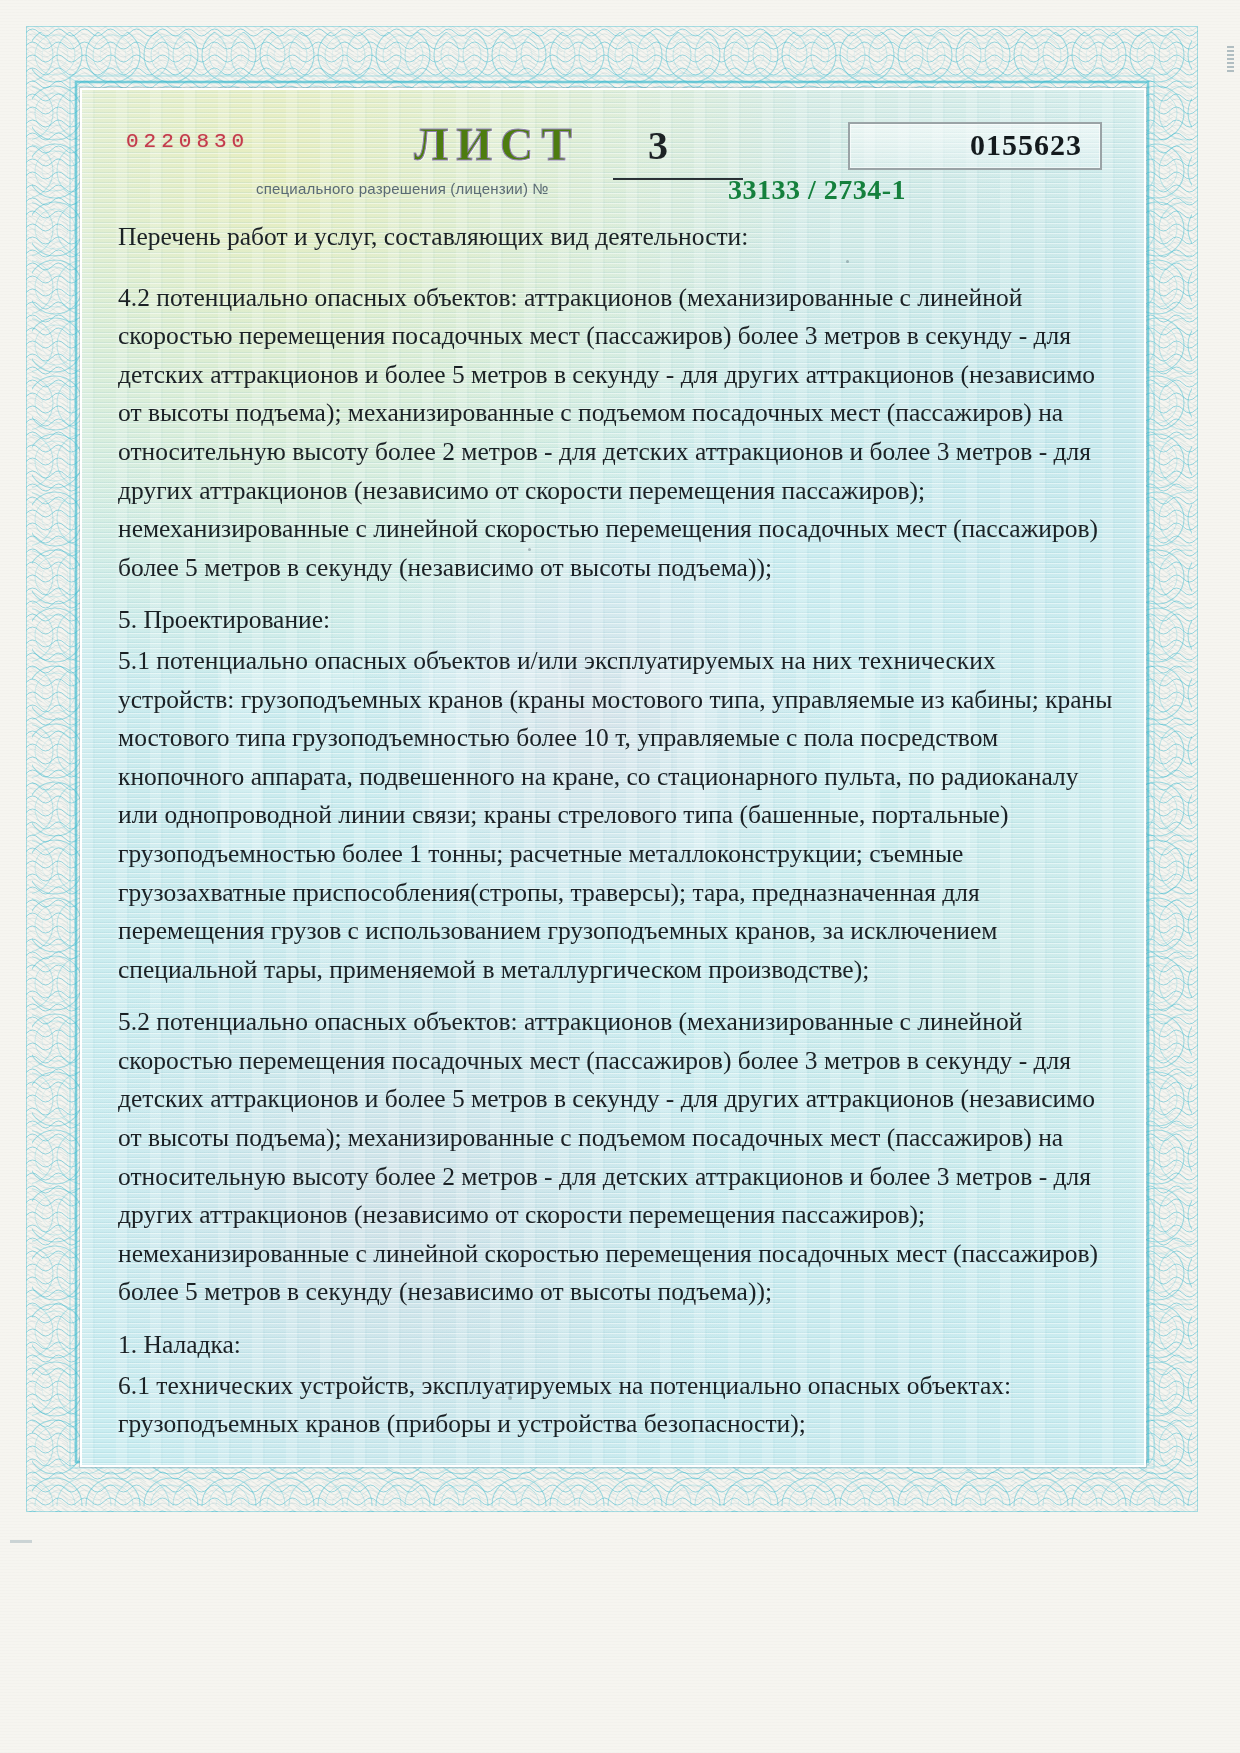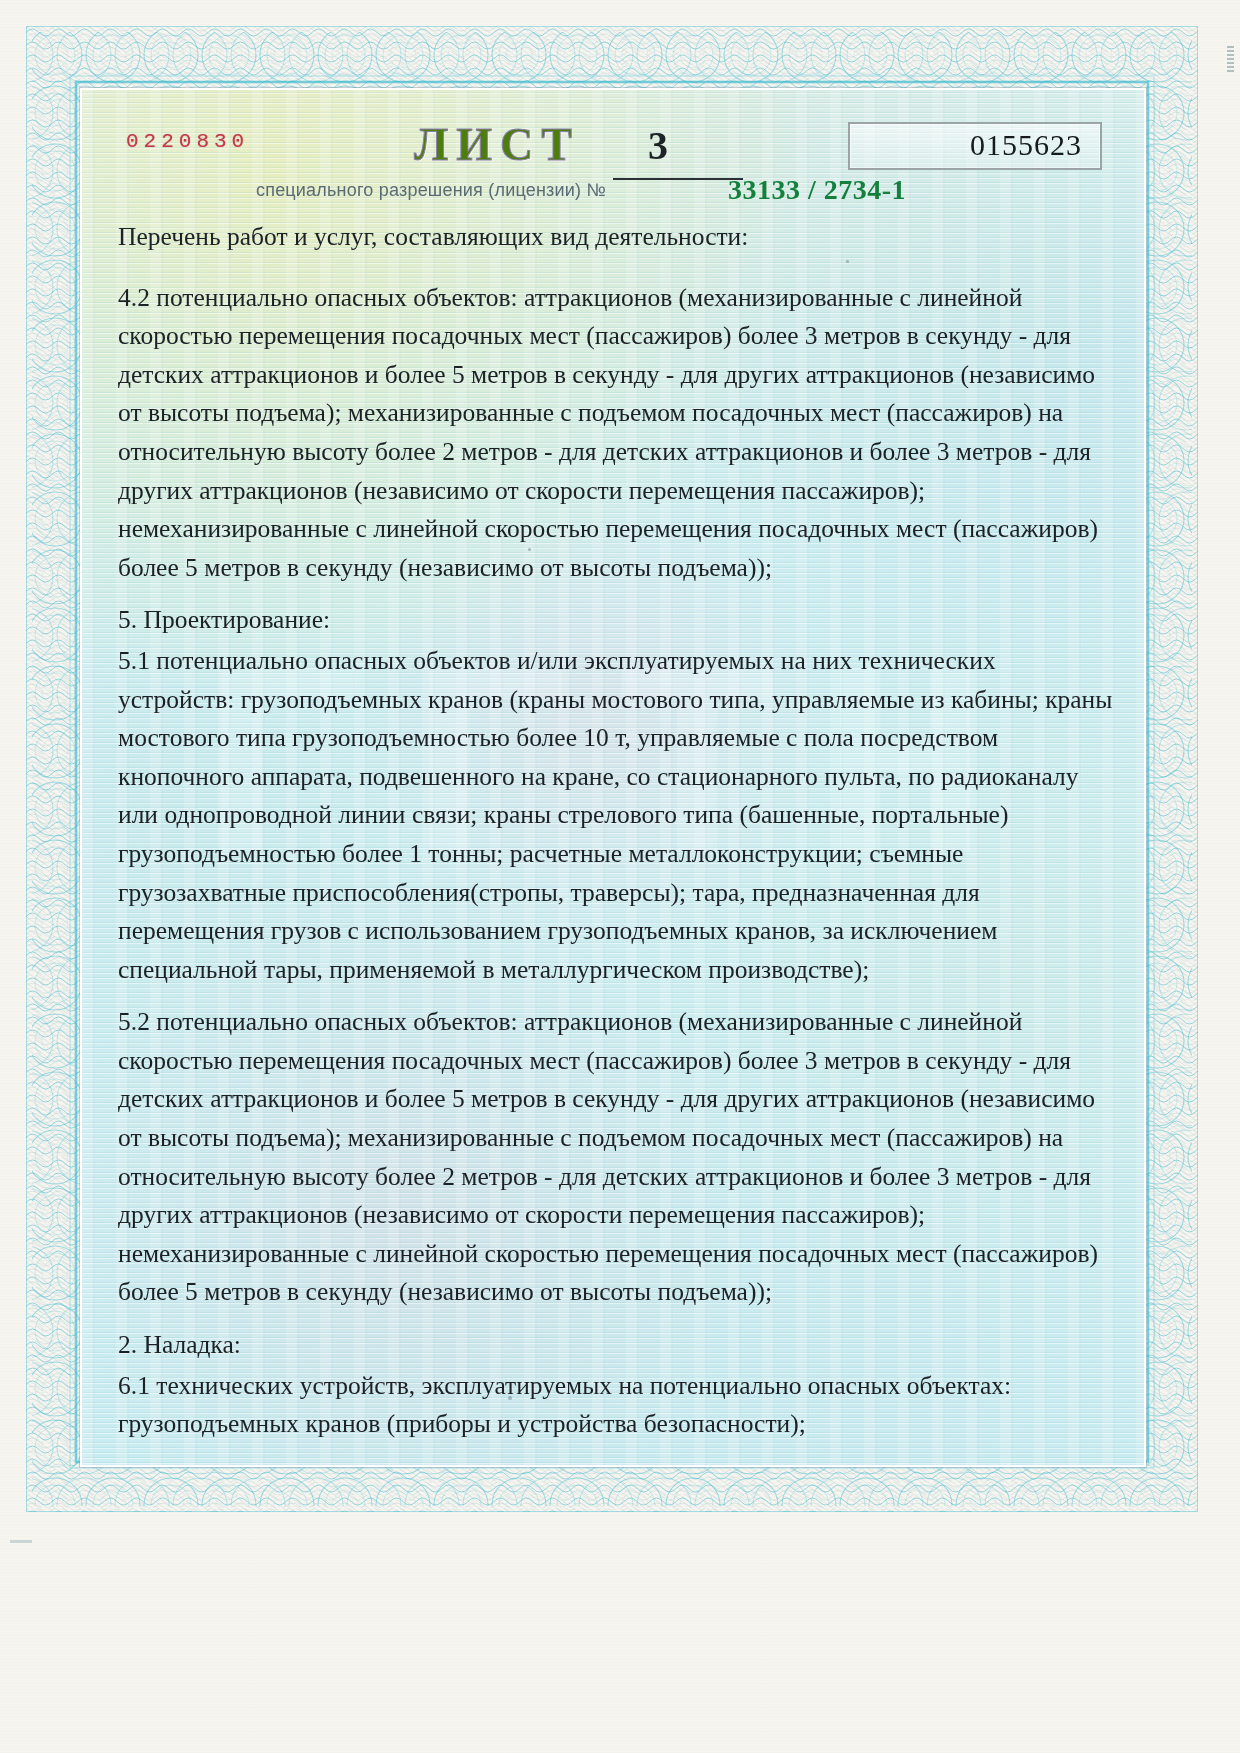--- a/index.html
+++ b/index.html
@@ -174,30 +174,30 @@
     height: 44px;
     border: 2px solid #9aa3a6;
     background: linear-gradient(180deg, rgba(255,255,255,.55), rgba(235,245,246,.35));
     box-shadow: inset 0 0 0 1px rgba(255,255,255,.6);
   }
   #serial-number {
     position: absolute;
     right: 36px;
     top: 16px;
     font-size: 30px;
-    font-weight: normal;
+    font-weight: bold;
     letter-spacing: 1px;
     color: #141a1d;
   }
   #subtitle-line {
     position: absolute;
     left: 148px;
     top: 68px;
     font-family: "Liberation Sans", sans-serif;
-    font-size: 18px;
+    font-size: 15px;
     color: #5b6b74;
     letter-spacing: .2px;
   }
   #license-number {
     position: absolute;
     left: 620px;
     top: 62px;
     font-size: 28px;
     font-weight: bold;
     color: #15803d;
@@ -316,21 +316,21 @@
         <div id="subtitle-line">специального разрешения (лицензии) №</div>
         <div id="license-number">33133 / 2734-1</div>
       </div>
 
       <div class="doc-body">
         <p class="para lead">Перечень работ и услуг, составляющих вид деятельности:</p>
         <p class="para">4.2 потенциально опасных объектов: аттракционов (механизированные с линейной скоростью перемещения посадочных мест (пассажиров) более 3 метров в секунду - для детских аттракционов и более 5 метров в секунду - для других аттракционов (независимо от высоты подъема); механизированные с подъемом посадочных мест (пассажиров) на относительную высоту более 2 метров - для детских аттракционов и более 3 метров - для других аттракционов (независимо от скорости перемещения пассажиров); немеханизированные с линейной скоростью перемещения посадочных мест (пассажиров) более 5 метров в секунду (независимо от высоты подъема));</p>
         <p class="para heading">5. Проектирование:</p>
         <p class="para">5.1  потенциально опасных объектов и/или эксплуатируемых на них технических устройств: грузоподъемных кранов (краны мостового типа, управляемые из кабины; краны мостового типа грузоподъемностью более 10 т, управляемые с пола посредством кнопочного аппарата, подвешенного на кране, со стационарного пульта, по радиоканалу или однопроводной линии связи; краны стрелового типа (башенные, портальные) грузоподъемностью более 1 тонны; расчетные металлоконструкции; съемные грузозахватные приспособления(стропы, траверсы); тара, предназначенная для перемещения грузов с использованием грузоподъемных кранов, за исключением специальной тары, применяемой в металлургическом производстве);</p>
         <p class="para">5.2  потенциально опасных объектов: аттракционов (механизированные с линейной скоростью перемещения посадочных мест (пассажиров) более 3 метров в секунду - для детских аттракционов и более 5 метров в секунду - для других аттракционов (независимо от высоты подъема); механизированные с подъемом посадочных мест (пассажиров) на относительную высоту более 2 метров - для детских аттракционов и более 3 метров - для других аттракционов (независимо от скорости перемещения пассажиров); немеханизированные с линейной скоростью перемещения посадочных мест (пассажиров) более 5 метров в секунду (независимо от высоты подъема));</p>
-        <p class="para heading">2. Наладка:</p>
+        <p class="para heading">1. Наладка:</p>
         <p class="para">6.1  технических устройств, эксплуатируемых на потенциально опасных объектах: грузоподъемных кранов (приборы и устройства безопасности);</p>
         <p class="para last">6.2  потенциально опасных объектов: аттракционов (механизированные с</p>
 
         <span class="speck" style="left:420px; top:330px; width:3px; height:3px;"></span>
         <span class="speck" style="left:738px; top:42px; width:3px; height:3px;"></span>
         <span class="speck" style="left:400px; top:1178px; width:4px; height:4px;"></span>
 
       </div>
     </div>
   </div>

